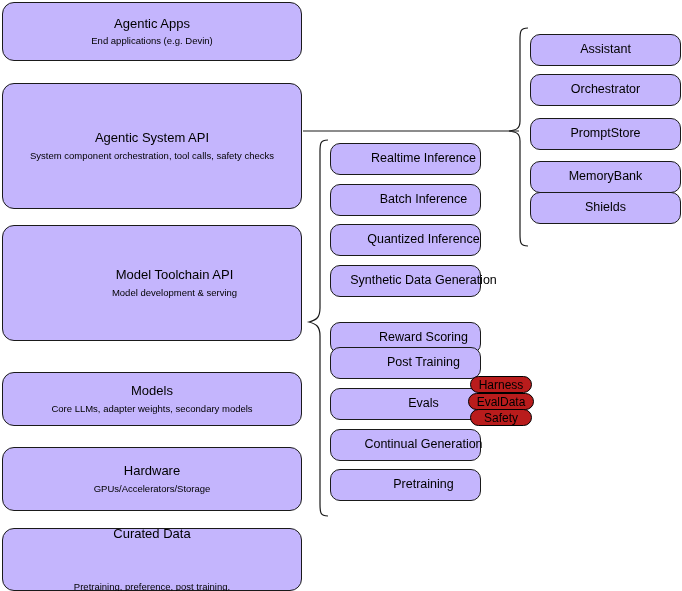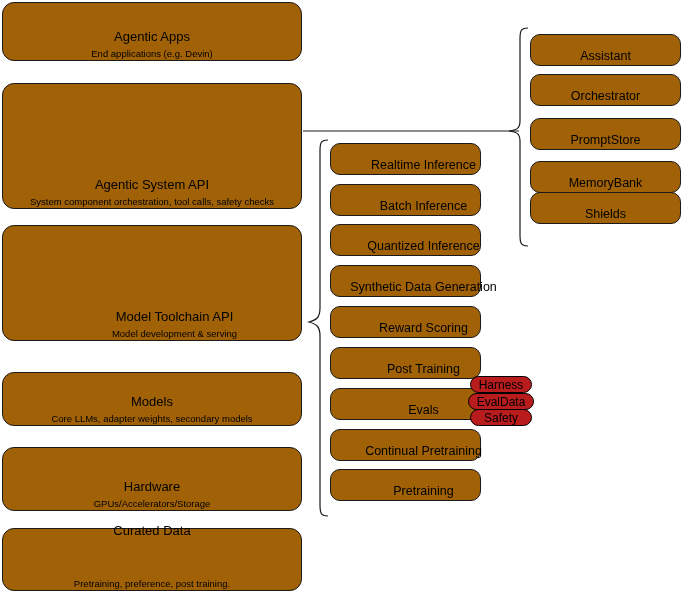--- a/index.html
+++ b/index.html
@@ -19,25 +19,25 @@
     position: absolute;
     left: 0; top: 0;
     width: 682px;
     height: 591px;
   }
   .node {
     position: absolute;
     box-sizing: border-box;
     border: 1px solid #1a1a1a;
     border-radius: 12px;
-    background: #a16207;
+    background: #c4b5fd;
     display: flex;
     flex-direction: column;
     align-items: center;
-    justify-content: flex-end;
+    justify-content: center;
     text-align: center;
     line-height: 1.25;
   }
   .node .title {
     font-size: 13px;
     color: #000;
     white-space: nowrap;
   }
   .node .subtitle {
     font-size: 9.5px;
@@ -148,31 +148,31 @@
   </div>
   <div class="node mid-node" style="top:184px;">
     <div class="title">Batch Inference</div>
   </div>
   <div class="node mid-node" style="top:224px;">
     <div class="title">Quantized Inference</div>
   </div>
   <div class="node mid-node" style="top:265px;">
     <div class="title">Synthetic Data Generation</div>
   </div>
-  <div class="node mid-node" style="top:306px;">
+  <div class="node mid-node" style="top:322px;">
     <div class="title">Reward Scoring</div>
   </div>
   <div class="node mid-node" style="top:347px;">
     <div class="title">Post Training</div>
   </div>
   <div class="node mid-node" style="top:388px;">
     <div class="title">Evals</div>
   </div>
   <div class="node mid-node" style="top:429px;">
-    <div class="title">Continual Pretraining</div>
+    <div class="title">Continual Generation</div>
   </div>
   <div class="node mid-node" style="top:469px;">
     <div class="title">Pretraining</div>
   </div>
 
   <div class="pill" style="left:470px; top:376px; width:62px;">
     <span>Harness</span>
   </div>
   <div class="pill" style="left:468px; top:393px; width:66px;">
     <span>EvalData</span>

